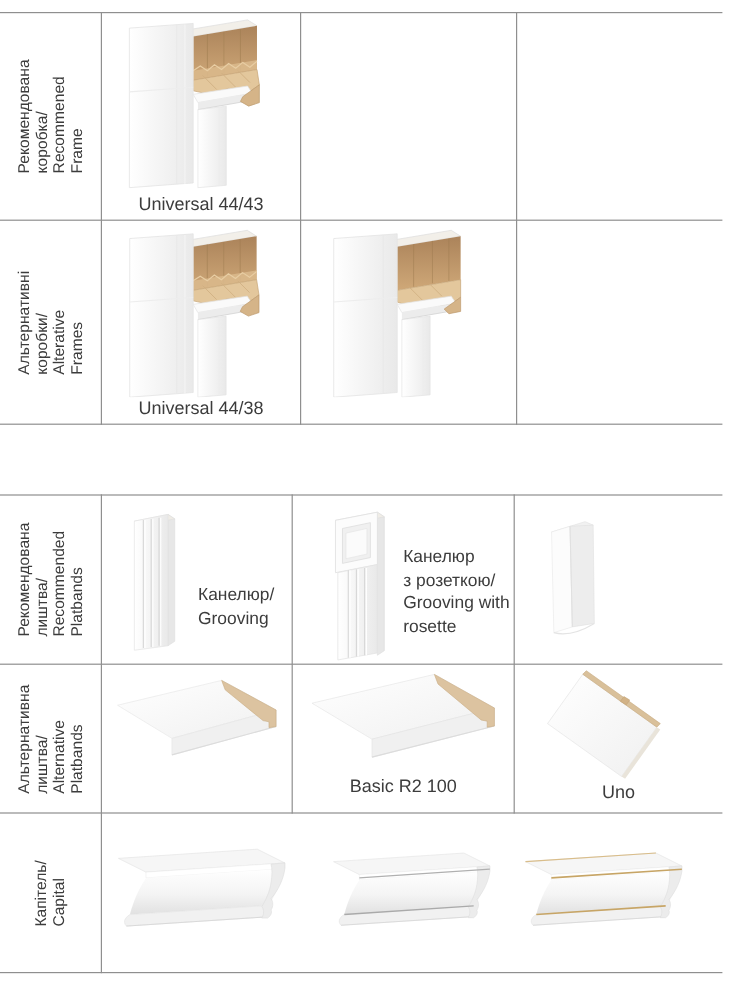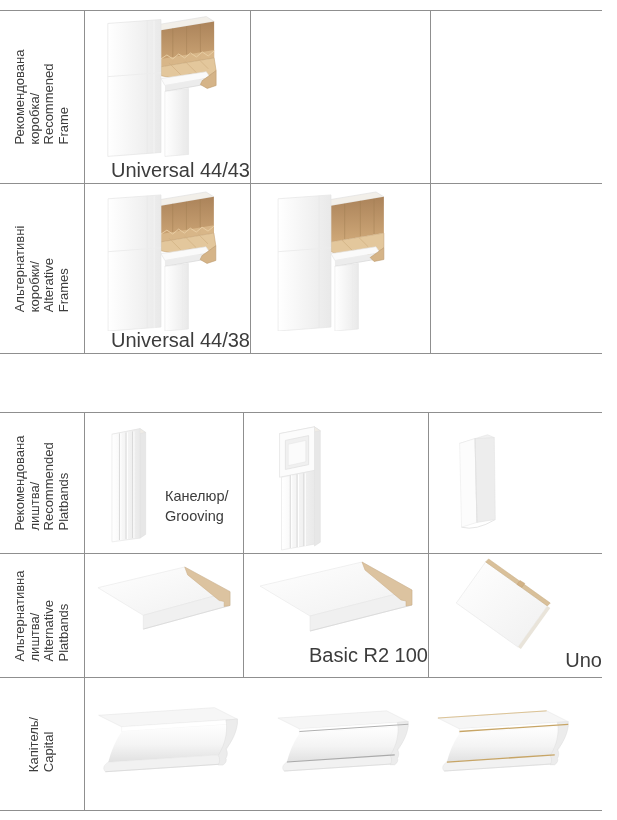--- a/index.html
+++ b/index.html
@@ -4,21 +4,21 @@
 <style>
   html,body{margin:0;padding:0;background:#fff;}
   .page{position:relative;width:617px;height:820px;background:#fff;overflow:hidden;
         font-family:"Liberation Sans",sans-serif;color:var(--text-color,#3d3d3d);}
   .hline{position:absolute;height:1px;background:var(--grid-line,#919191);}
   .vline{position:absolute;width:1px;background:var(--grid-line,#919191);}
   .cell{position:absolute;}
   .label-cell{display:flex;align-items:center;justify-content:center;}
   .vlabel{transform:rotate(-90deg);white-space:pre-line;font-size:13px;line-height:14.5px;
           text-align:left;color:var(--text-color,#3d3d3d);}
-  .caption{position:absolute;left:0;right:0;text-align:right;font-size:20px;line-height:19px;
+  .caption{position:absolute;left:0;right:0;text-align:center;font-size:15px;line-height:19px;
            white-space:pre-line;color:var(--text-color,#3d3d3d);}
   .side-text{position:absolute;font-size:14.5px;line-height:19.5px;white-space:pre-line;
              text-align:left;color:var(--text-color,#3d3d3d);}
   svg{display:block;}
   .abs{position:absolute;}
 </style>
 </head>
 <body>
 
 <svg width="0" height="0" style="position:absolute" aria-hidden="true">
@@ -187,20 +187,24 @@
         <polygon points="20,23 44,18 44,48 20,53" fill="#f0f0f0" stroke="#dadada" stroke-width="0.6"></polygon>
         <polygon points="23,27 41,23 41,45 23,49" fill="#fbfbfb" stroke="#e4e4e4" stroke-width="0.5"></polygon>
         <polygon points="16,61 50,54 50,130 16,136" fill="url(#gPanel)" stroke="#e2e2e2" stroke-width="0.6"></polygon>
         <line x1="25" y1="59" x2="25" y2="134" stroke="#d8d8d8"></line>
         <line x1="26.5" y1="59" x2="26.5" y2="134" stroke="#ffffff"></line>
         <line x1="32" y1="58" x2="32" y2="133" stroke="#d8d8d8"></line>
         <line x1="33.5" y1="58" x2="33.5" y2="133" stroke="#ffffff"></line>
         <line x1="39" y1="57" x2="39" y2="132" stroke="#d8d8d8"></line>
         <line x1="40.5" y1="57" x2="40.5" y2="132" stroke="#ffffff"></line>
       </svg>
+      <div class="side-text" style="left:92px;top:42px">Канелюр
+з розеткою/
+Grooving with
+rosette</div>
     </div>
 
     <div class="cell" style="left:429px;top:413px;width:173px;height:140px">
       <svg class="abs" style="left:18px;top:14px" viewBox="0 0 60 110" width="58" height="106">
         <polygon points="13,17 42,8 49,11 20,21" fill="#f1f1f1" stroke="#e0e0e0" stroke-width="0.5"></polygon>
         <polygon points="13,17 29,12 31,99 15,104" fill="#fcfcfc" stroke="#e6e6e6" stroke-width="0.5"></polygon>
         <polygon points="29,12 49,11 50,96 31,99" fill="#ededed" stroke="#e0e0e0" stroke-width="0.5"></polygon>
         <line x1="29" y1="12" x2="31" y2="99" stroke="#e0e0e0" stroke-width="0.8"></line>
         <path d="M15,104 Q30,108 50,96" fill="none" stroke="#e4e4e4" stroke-width="1"></path>
       </svg>

